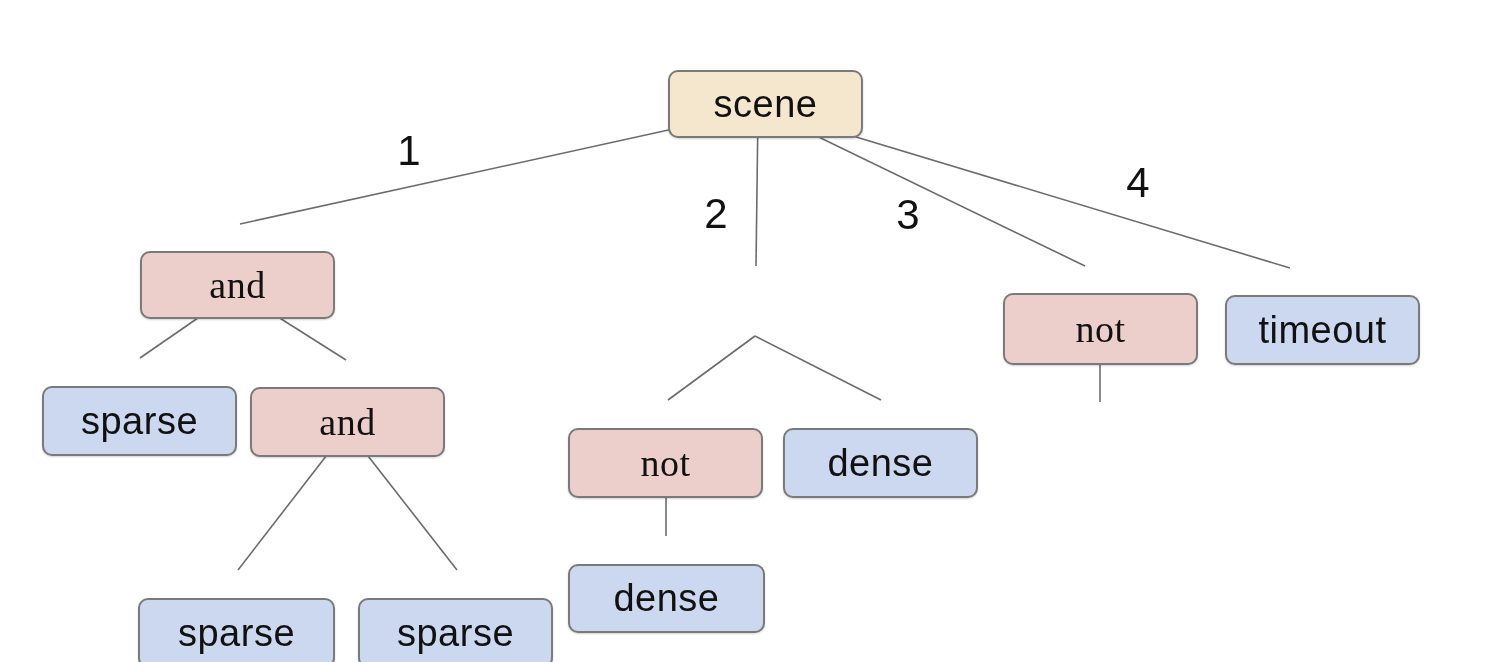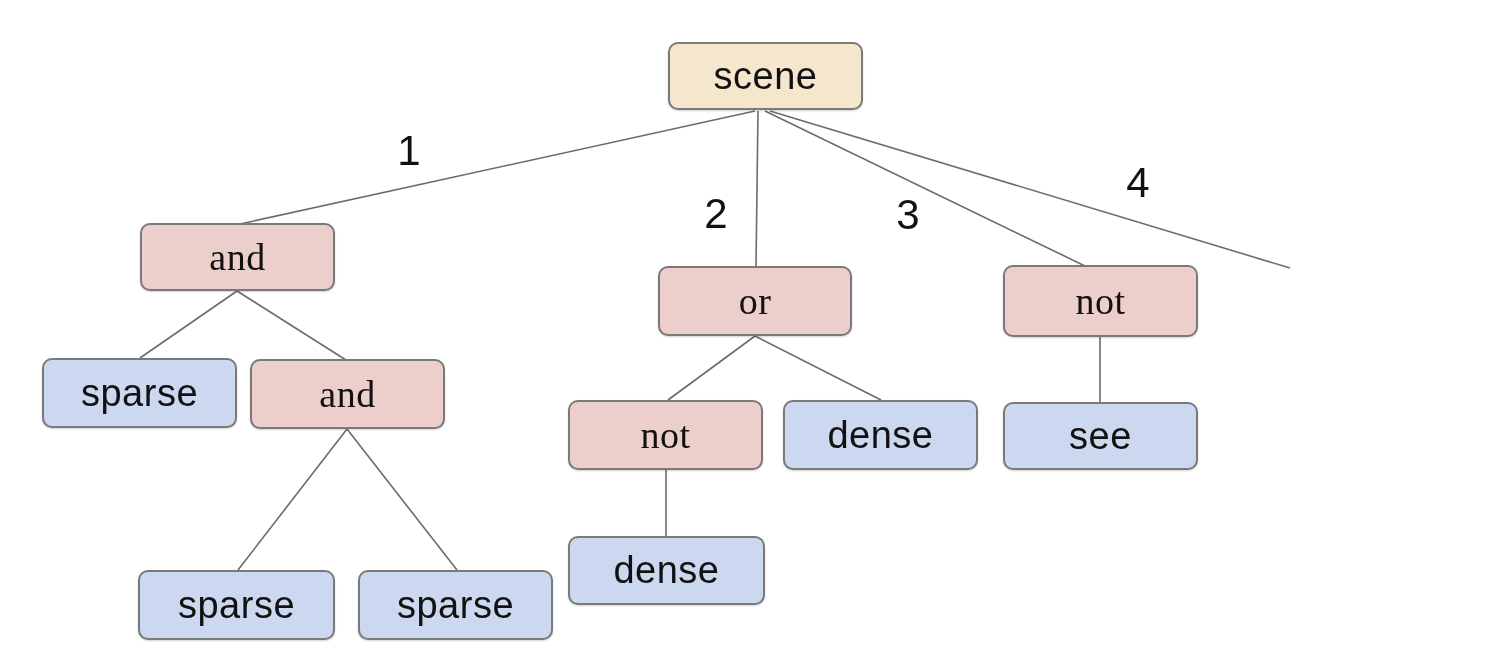--- a/index.html
+++ b/index.html
@@ -27,20 +27,21 @@
     box-sizing: border-box;
     border: 2px solid #7a7a7a;
     border-radius: 10px;
     display: flex;
     align-items: center;
     justify-content: center;
     font-size: 38px;
     color: #111111;
     box-shadow: 0 1px 2px rgba(0,0,0,0.18);
     letter-spacing: 0.5px;
+    margin-top: 28px;
   }
   .node.root     { background: #f5e7ce; }
   .node.operator { background: #eccfcb; font-family: Liberation Serif, serif; }
   .node.leaf     { background: #ccd8f0; }
   .edge-label {
     position: absolute;
     transform: translate(-50%, -50%);
     font-size: 42px;
     color: #111111;
     line-height: 1;
@@ -65,23 +66,22 @@
       <line x1="666" y1="470" x2="666" y2="536" stroke="#6b6b6b" stroke-width="1.6"></line>
       <line x1="1100" y1="337" x2="1100" y2="402" stroke="#6b6b6b" stroke-width="1.6"></line>
     </svg>
 
 <div class="edge-label" style="left: 409px; top: 151px;">1</div>
     <div class="edge-label" style="left: 716px; top: 214px;">2</div>
     <div class="edge-label" style="left: 908px; top: 215px;">3</div>
     <div class="edge-label" style="left: 1138px; top: 183px;">4</div>
     <div class="node root" style="left: 668px; top: 42px; width: 195px; height: 68px;">scene</div>
     <div class="node operator" style="left: 140px; top: 223px; width: 195px; height: 68px;">and</div>
-    <div class="node operator" style="left: 658px; top: 266px; width: 194px; height: 70px;">or</div>
     <div class="node operator" style="left: 1003px; top: 265px; width: 195px; height: 72px;">not</div>
+    <div class="node leaf" style="left: 1225px; top: 267px; width: 195px; height: 70px;">timeout</div>
     <div class="node leaf" style="left: 42px; top: 358px; width: 195px; height: 70px;">sparse</div>
     <div class="node operator" style="left: 250px; top: 359px; width: 195px; height: 70px;">and</div>
     <div class="node operator" style="left: 568px; top: 400px; width: 195px; height: 70px;">not</div>
     <div class="node leaf" style="left: 783px; top: 400px; width: 195px; height: 70px;">dense</div>
-    <div class="node leaf" style="left: 1003px; top: 402px; width: 195px; height: 68px;">see</div>
     <div class="node leaf" style="left: 568px; top: 536px; width: 197px; height: 69px;">dense</div>
     <div class="node leaf" style="left: 138px; top: 570px; width: 197px; height: 70px;">sparse</div>
     <div class="node leaf" style="left: 358px; top: 570px; width: 195px; height: 70px;">sparse</div>
   </div>
 
 </body></html>

